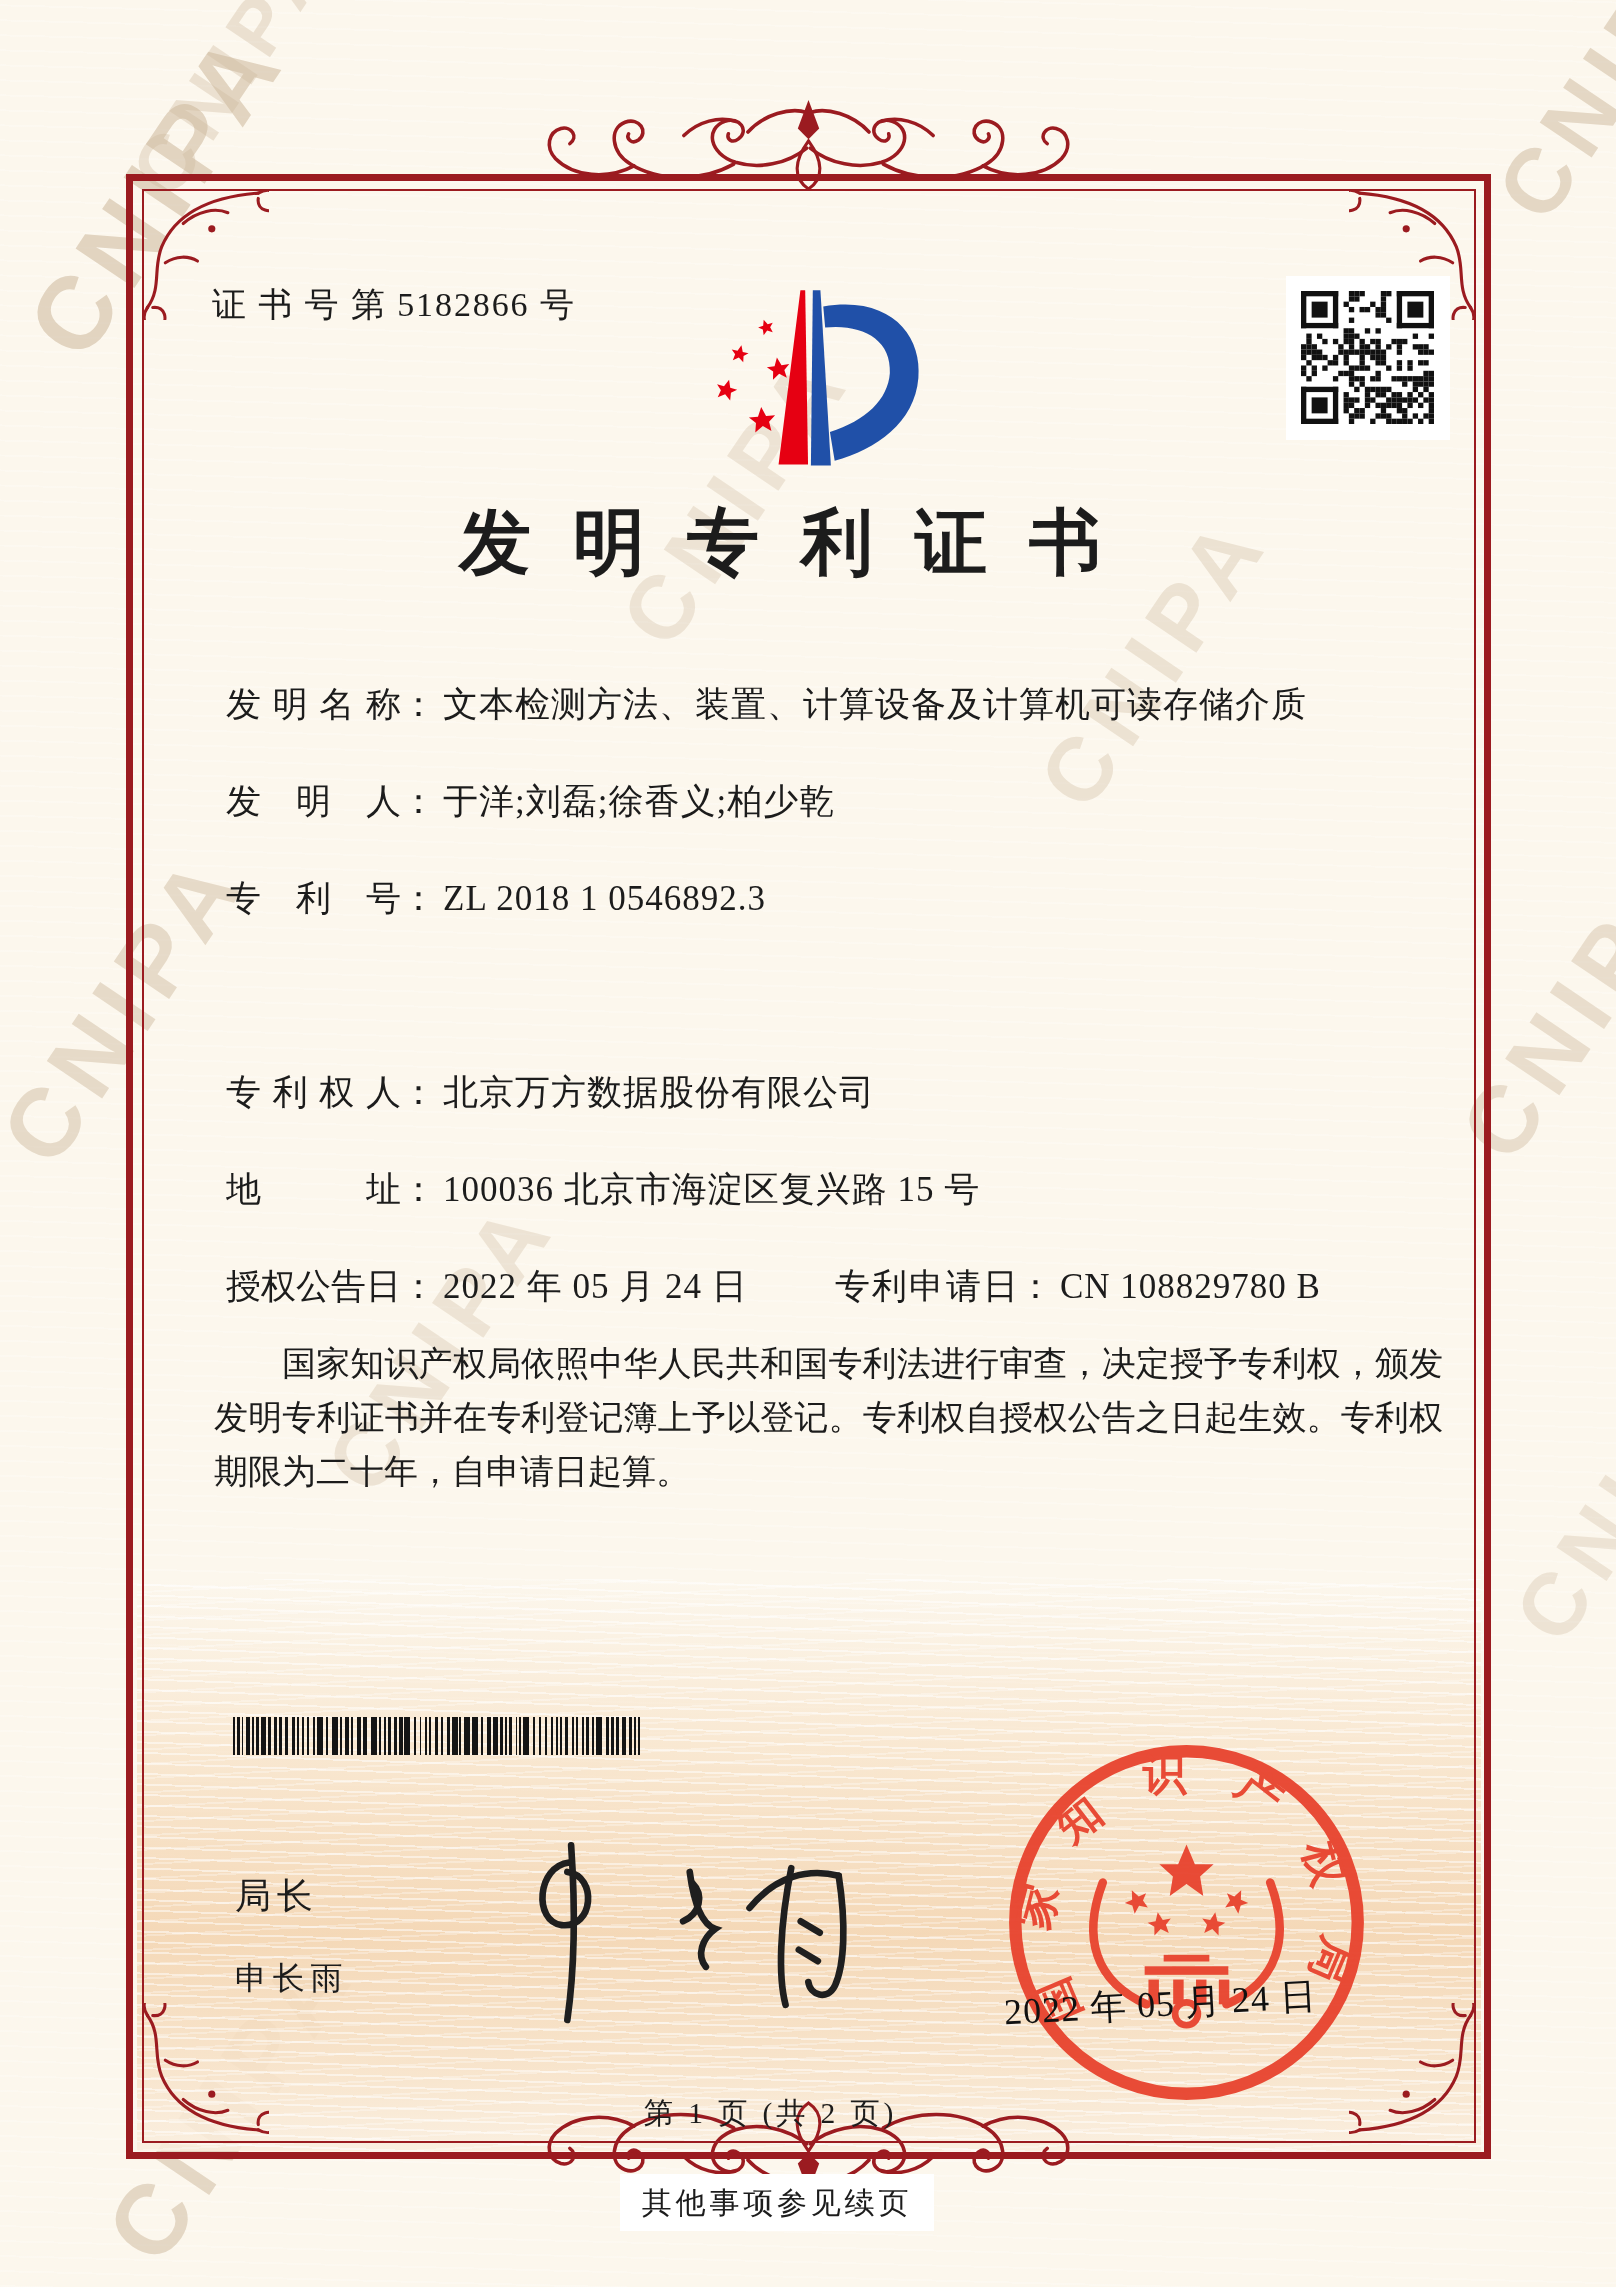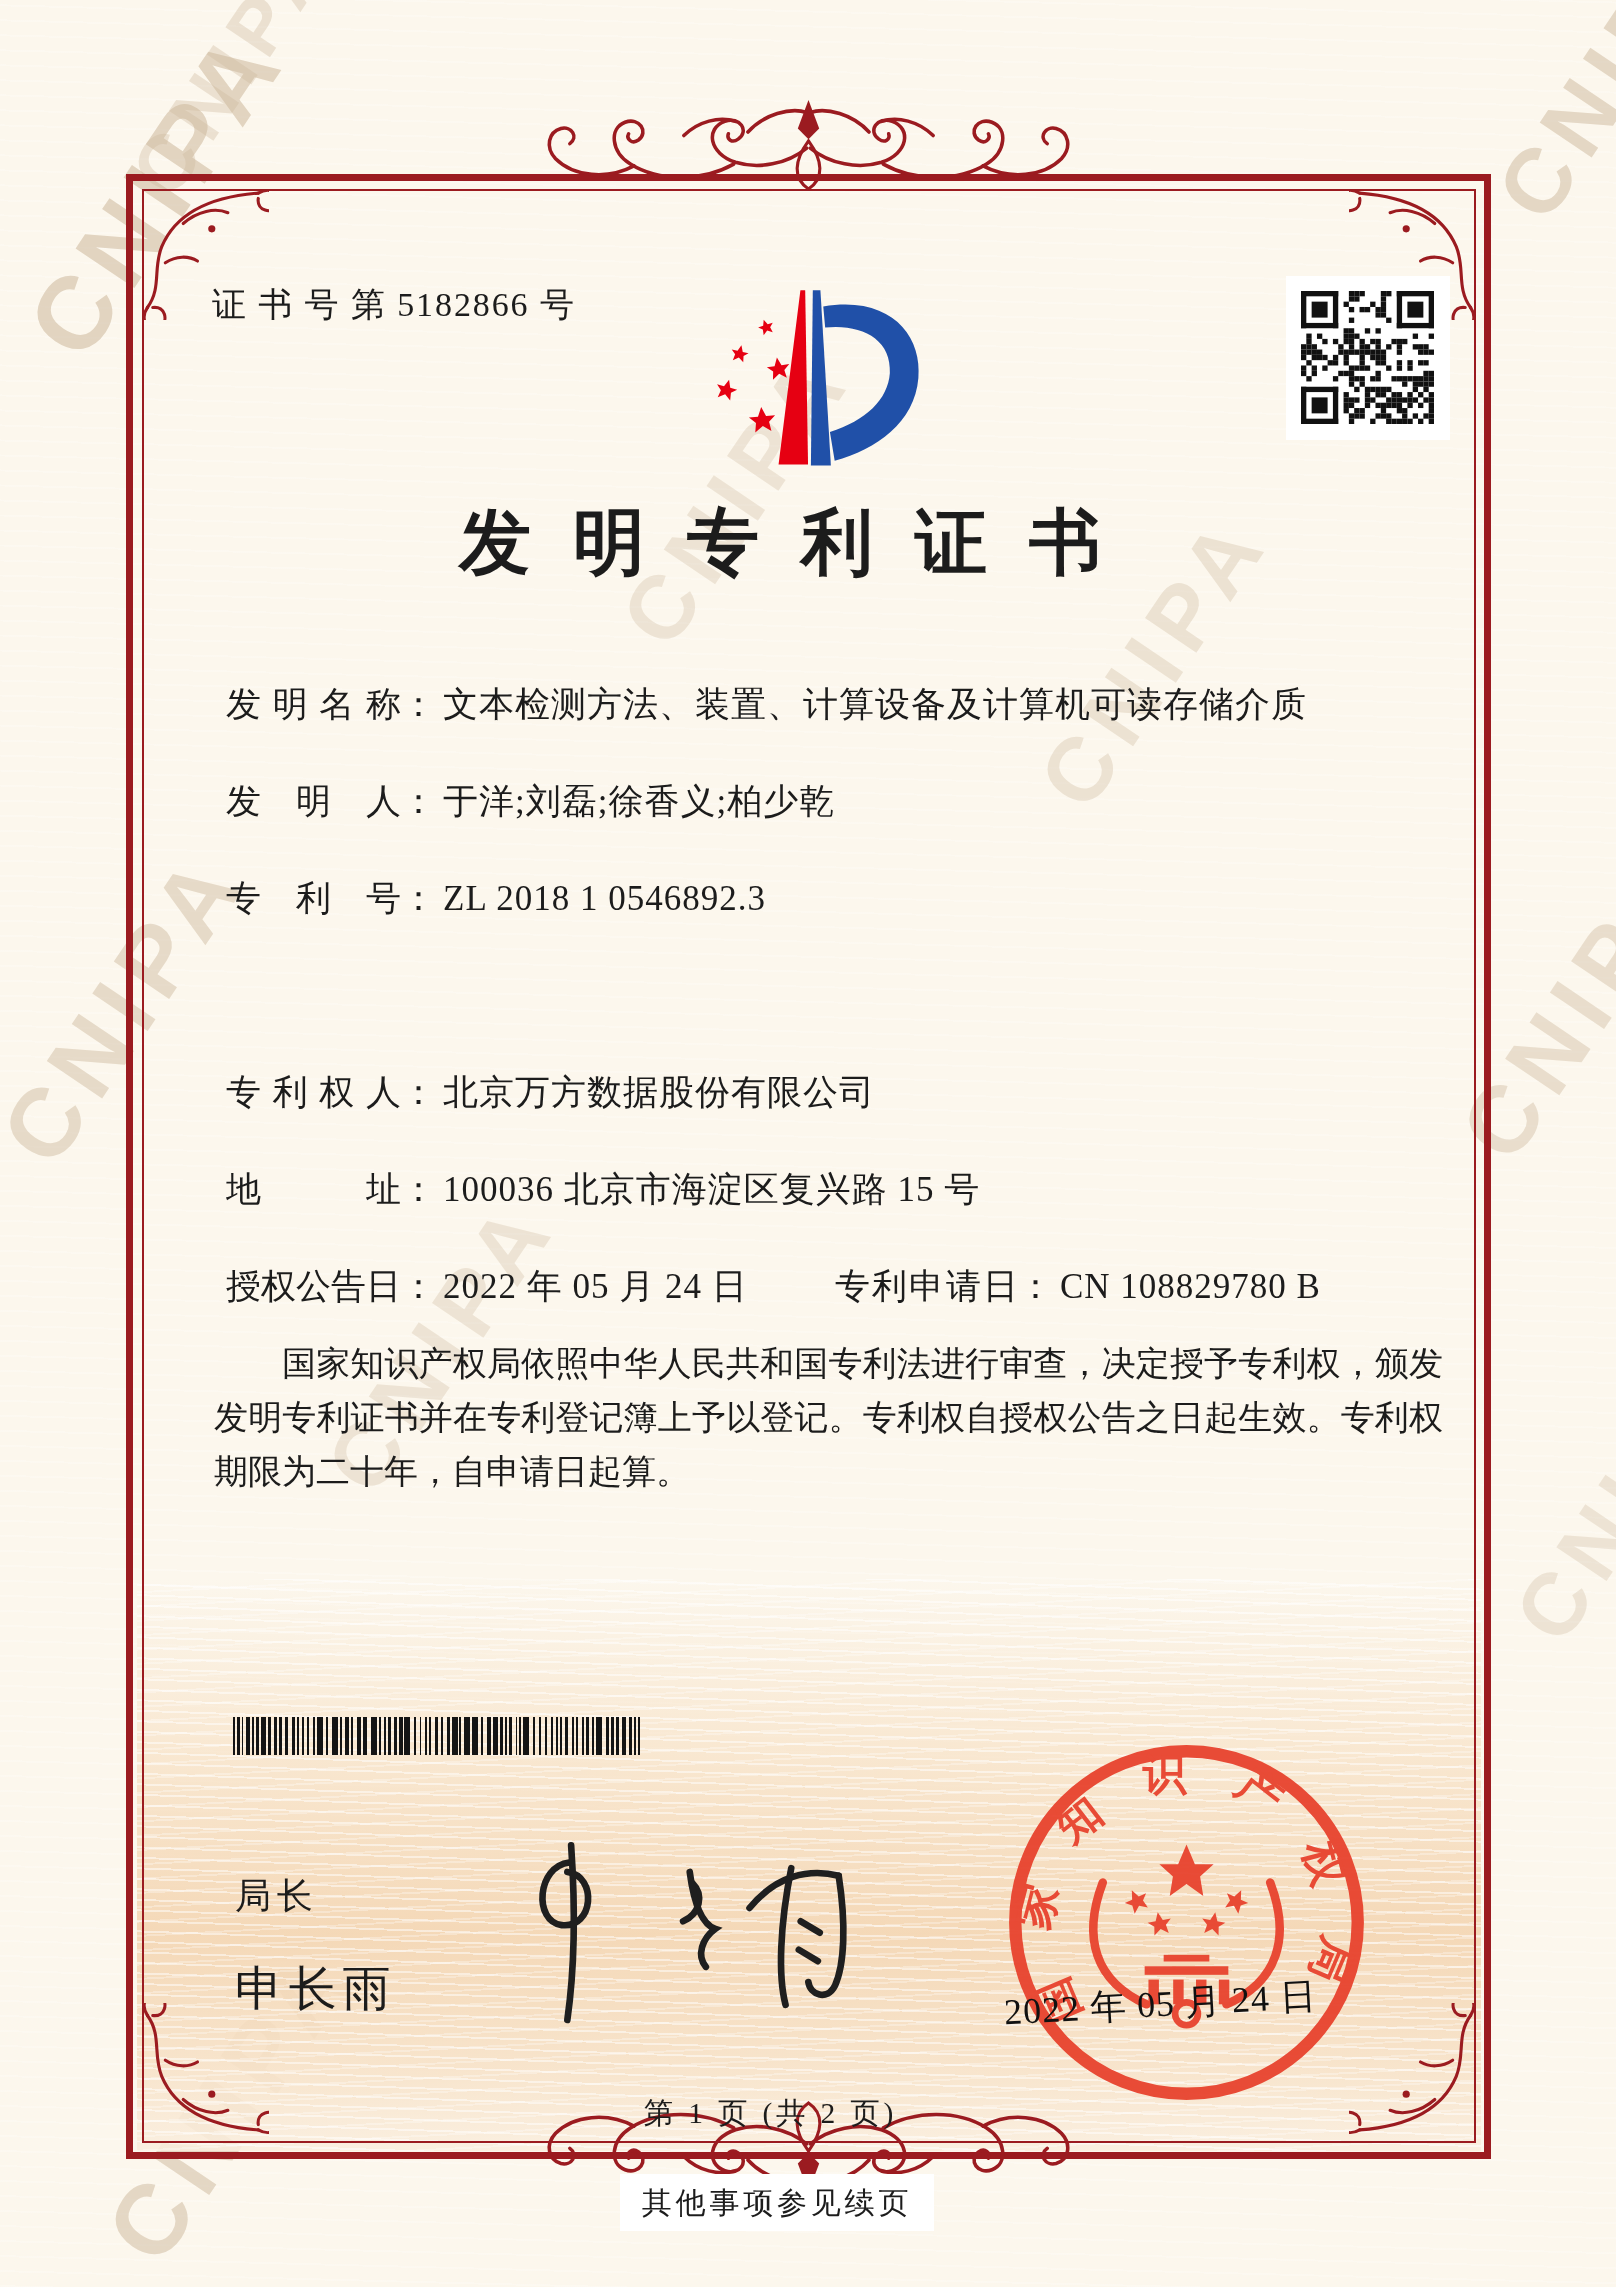--- a/index.html
+++ b/index.html
@@ -30,21 +30,21 @@
   .fvalue{letter-spacing:1px;margin-top:28px;}
   .gdate{display:inline-block;width:392px;letter-spacing:1px;}
   .paras{position:absolute;left:214px;top:1337px;width:1229px;font-size:34px;line-height:54px;
          text-align:justify;z-index:2;}
   .paras p{margin:0;text-indent:2em;}
   .barcode{position:absolute;left:233px;top:1717px;width:415px;height:38px;z-index:2;font-size:0;white-space:nowrap;}
   .barcode span{display:inline-block;height:100%;}
   .barcode .b{background:#141414;}
   .sig-title{position:absolute;left:235px;top:1872px;font-size:36px;letter-spacing:5.7px;
          font-family:"Liberation Sans","DejaVu Sans",sans-serif;z-index:2;}
-  .sig-name{position:absolute;left:235px;top:1957px;font-size:48px;letter-spacing:5.7px;
+  .sig-name{position:absolute;left:235px;top:1957px;font-size:32px;letter-spacing:5.7px;
          font-family:"Liberation Sans","DejaVu Sans",sans-serif;z-index:2;}
   .sig-img{position:absolute;left:495px;top:1834px;width:361px;height:204px;z-index:2;}
   .seal{position:absolute;left:1001px;top:1737px;width:371px;height:371px;z-index:2;opacity:.95;}
   .seal-date{position:absolute;left:1004px;top:1980px;width:314px;font-size:36px;letter-spacing:1px;color:#111;
          transform:rotate(-3deg);z-index:3;white-space:nowrap;}
   .page-info{position:absolute;left:0;top:2094px;width:1541px;text-align:center;font-size:29.5px;letter-spacing:3.8px;z-index:2;}
   .note-strip{position:absolute;left:620px;top:2174px;width:314px;height:57px;background:#ffffff;z-index:3;
          text-align:center;line-height:57px;font-size:30px;letter-spacing:3.8px;}
   svg{display:block;}
 </style>

